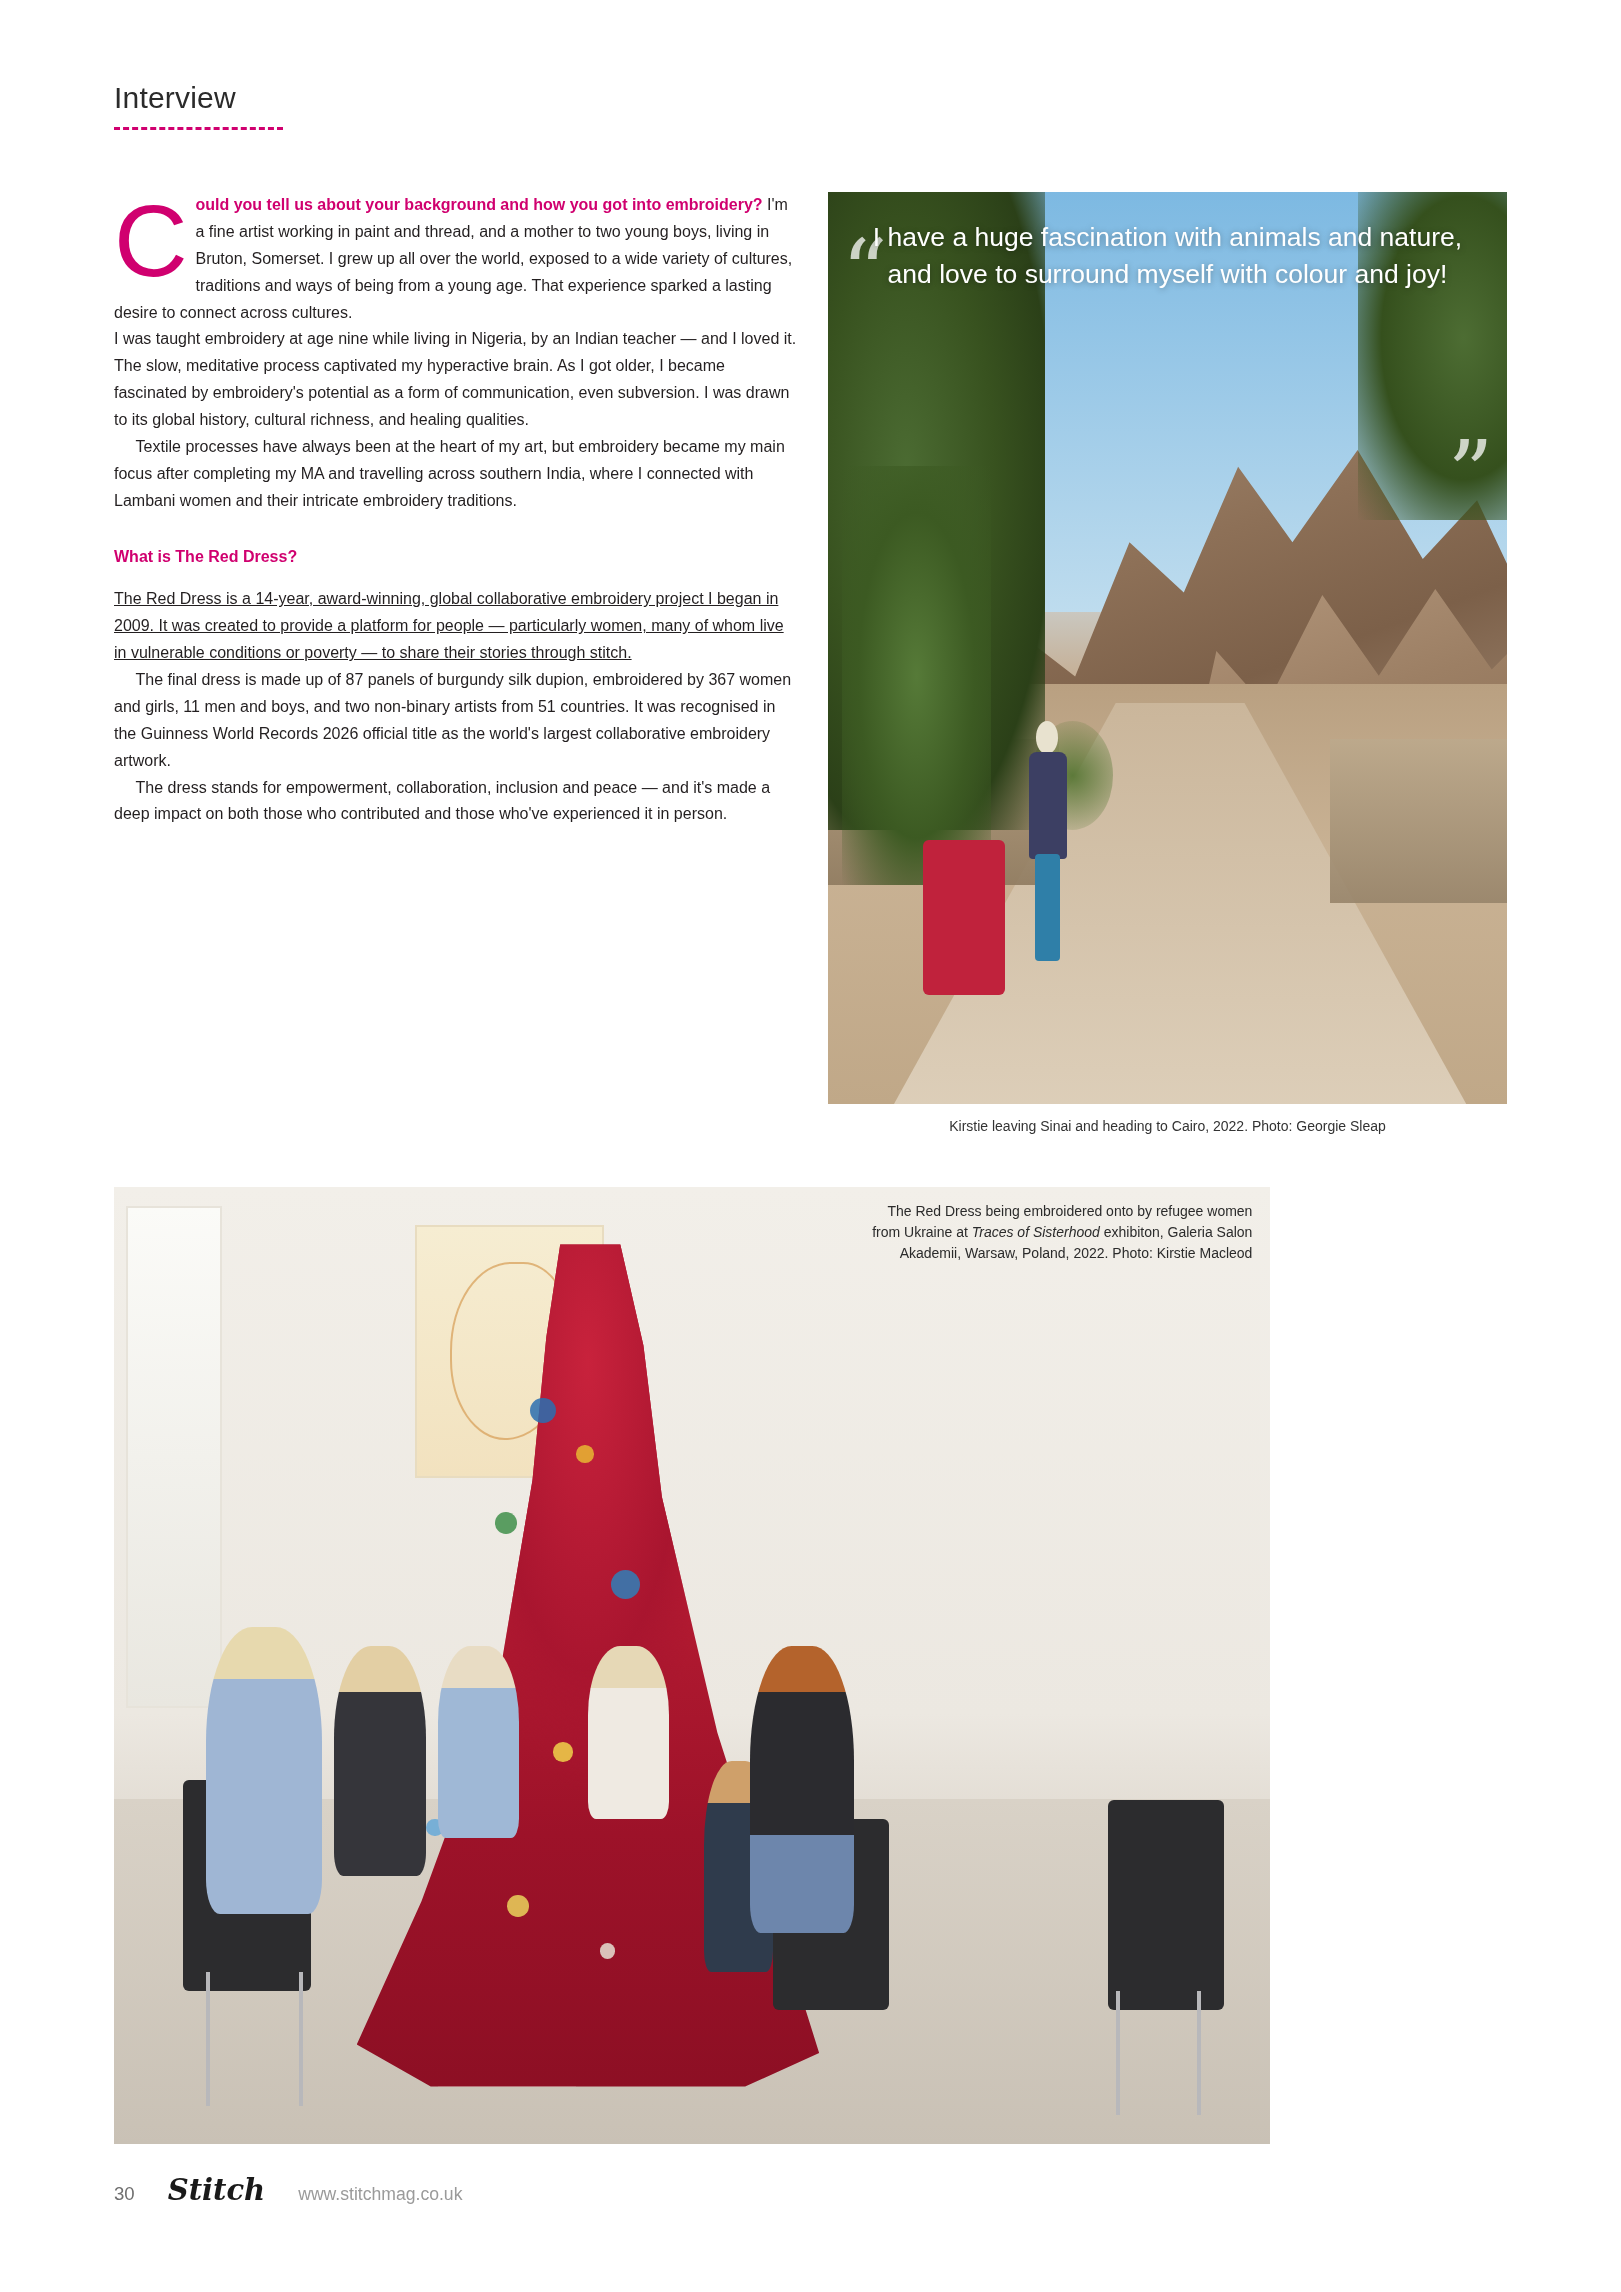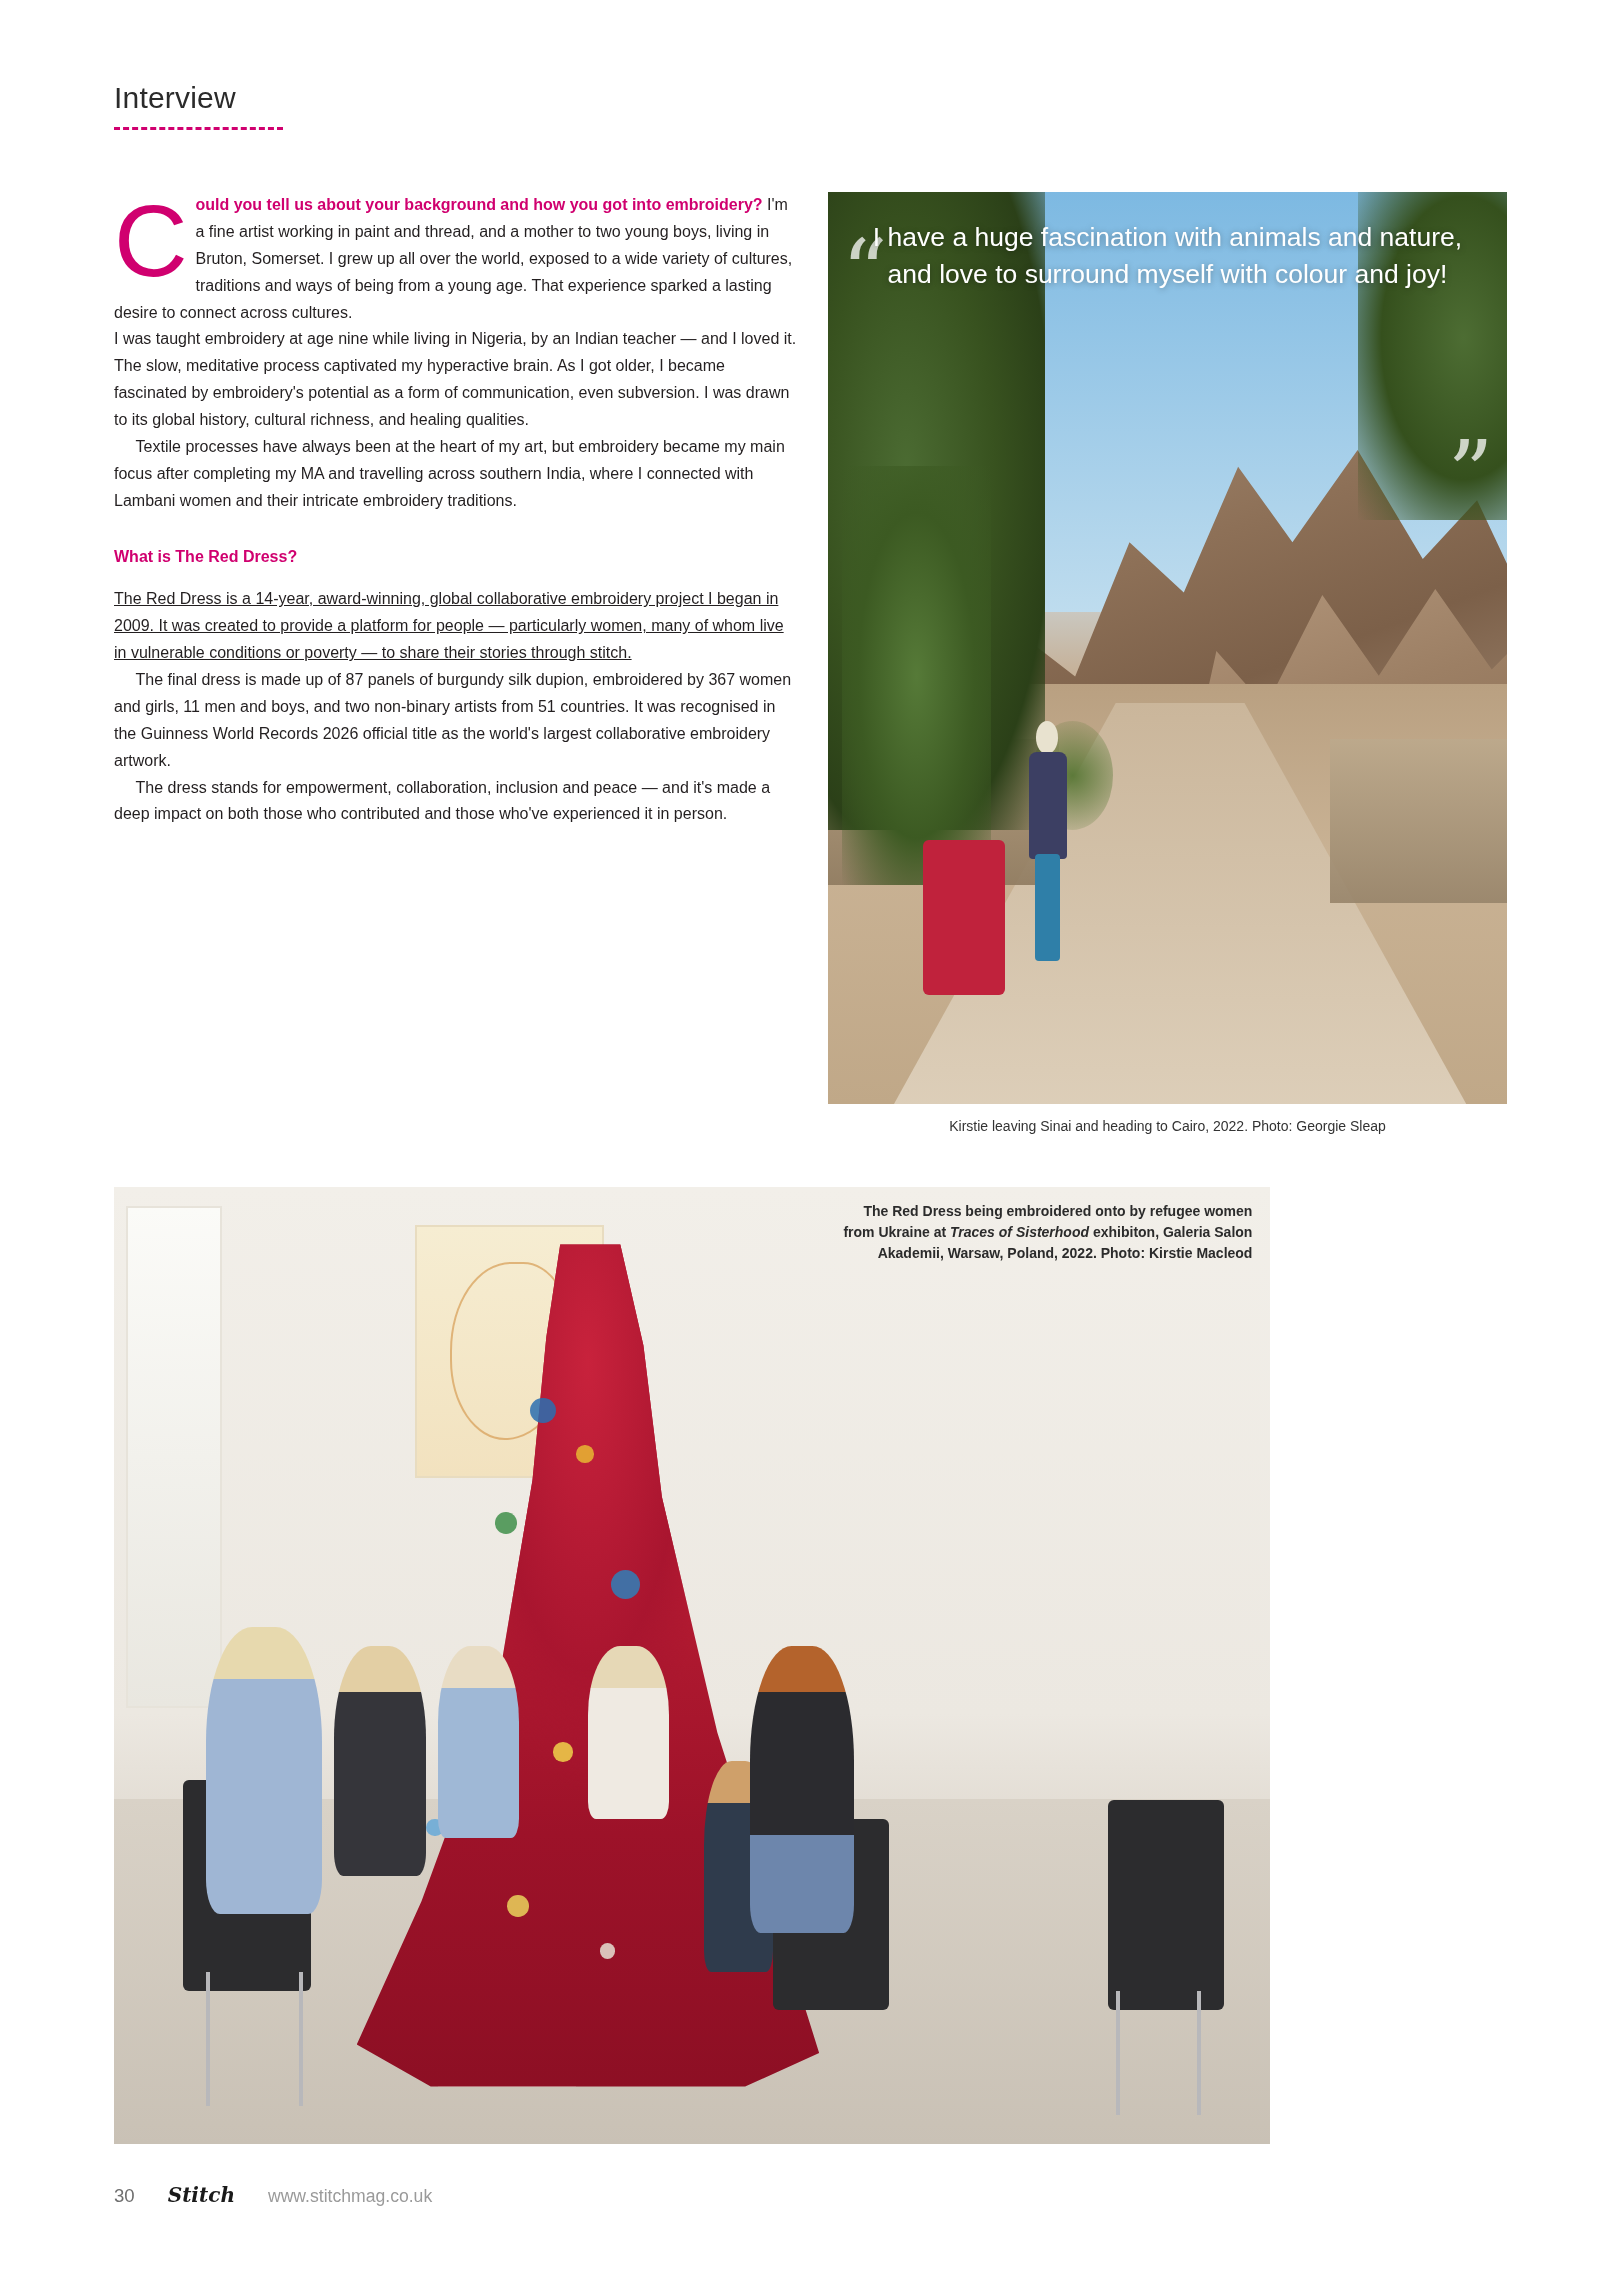--- a/index.html
+++ b/index.html
@@ -272,21 +272,20 @@
 
   
   .photo-bottom {
     position: absolute;
     left: 114px;
     top: 1187px;
     width: 1156px;
     height: 957px;
     overflow: hidden;
     background: linear-gradient(#efeae3, #e4ded6 40%, #d9d2c8 100%);
-    font-weight: bold;
   }
   .gallery-wall {
     position: absolute;
     inset: 0;
     background: linear-gradient(#f2efe9 0%, #ece8e1 55%, #ddd6cc 72%, #cfc7bb 100%);
   }
   .gallery-floor {
     position: absolute;
     left: 0; bottom: 0; width: 100%; height: 36%;
     background: linear-gradient(#d9d2c7, #c9c1b5);
@@ -378,21 +377,21 @@
     gap: 33px;
   }
   .page-number {
     font-size: 18.6px;
     color: #6f6f6f;
   }
   .brand {
     font-family: "DejaVu Serif", serif;
     font-style: italic;
     font-weight: 700;
-    font-size: 20px;
+    font-size: 29px;
     color: #1a1a1a;
     text-align: right;
   }
   .site {
     font-size: 17.6px;
     color: #9a9a9a;
   }
 </style>
 </head>
 <body>

